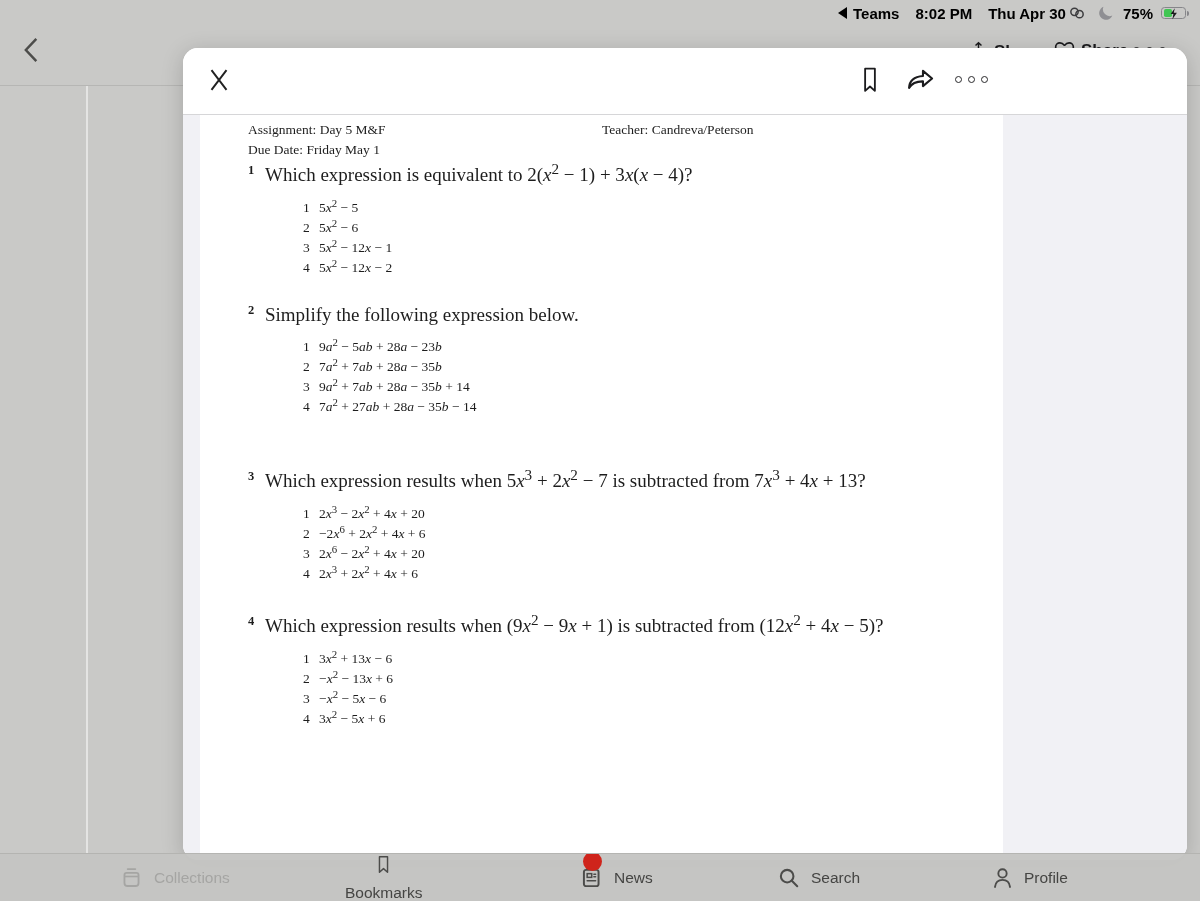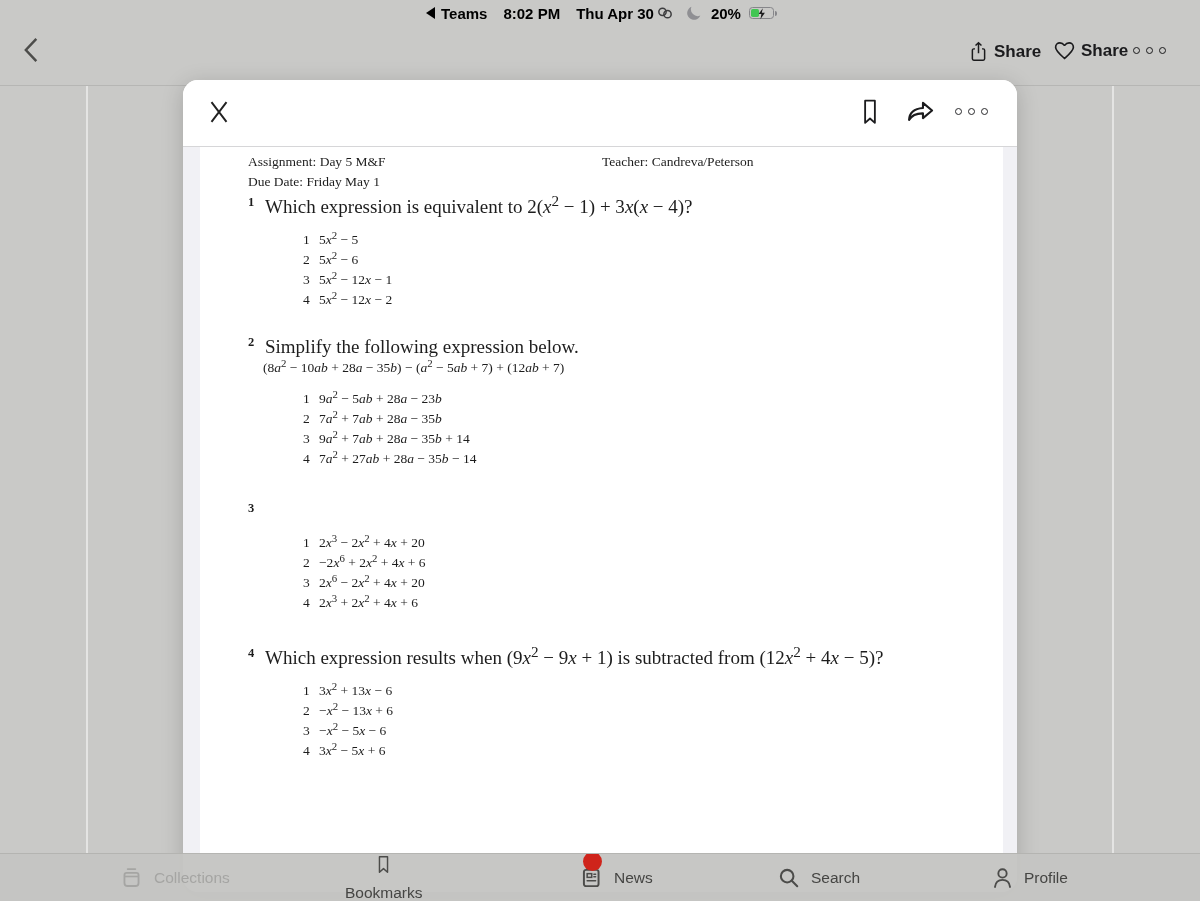--- a/index.html
+++ b/index.html
@@ -2,21 +2,21 @@
 <html style="--badge-red: #cf241b; --battery-green: #41c653;"><head>
 <meta charset="utf-8">
 <style>
   * { margin:0; padding:0; box-sizing:border-box; }
   html,body { width:1200px; height:901px; }
   body { font-family:"Liberation Sans", sans-serif; background:#c9c9c7; }
   .stage { position:relative; width:1200px; height:901px; overflow:hidden; background:#c9c9c7; }
 
   
   .status-bar { position:absolute; top:0; left:0; right:0; height:26px; z-index:40;
-    display:flex; justify-content:center; align-items:center; padding:0 14px; }
+    display:flex; justify-content:flex-end; align-items:center; padding:0 14px; }
   .sb-left { display:flex; align-items:center; gap:16px; font-size:15px; font-weight:700; color:#000; }
   .sb-back { display:flex; align-items:center; gap:6px; }
   .tri-left { width:0; height:0; border-top:6px solid transparent; border-bottom:6px solid transparent; border-right:9px solid #000; }
   .sb-right { display:flex; align-items:center; gap:8px; font-size:15px; font-weight:700; color:#000; }
   .battery { position:relative; width:25px; height:12.5px; border:1.1px solid #86868a; border-radius:3.5px; }
   .battery .lvl { position:absolute; left:1.5px; top:1.5px; bottom:1.5px; width:8px; border-radius:1.8px; background:var(--battery-green,#41c653); }
   .battery .cap { position:absolute; right:-4px; top:3.2px; width:2.4px; height:5px; background:#86868a; border-radius:0 2px 2px 0; }
   .battery svg { position:absolute; left:5px; top:-1px; }
 
   
@@ -26,22 +26,22 @@
   .vline { position:absolute; top:86px; height:767px; width:2px; background:rgba(255,255,255,.5); z-index:4; }
   .vline.l { left:86px; } .vline.r { left:1112px; }
   .share-group { position:absolute; left:968px; top:10px; display:flex; align-items:center; gap:5px; }
   .share-label, .like-label { font-size:17px; font-weight:700; color:#1b1b1d; }
   .like-group { position:absolute; left:1053px; top:10px; display:flex; align-items:center; gap:5px; }
   .dots { display:flex; gap:6px; align-items:center; }
   .dots i { display:block; width:7px; height:7px; border:1.6px solid #1b1b1d; border-radius:50%; }
   .nav-dots { position:absolute; left:1133px; top:17px; }
 
   
-  .modal { position:absolute; left:183px; top:48px; width:834px; height:812px; background:#fff;
-    border-radius:15px; z-index:10; box-shadow:0 4px 22px rgba(0,0,0,.18); overflow:hidden;margin-top:32px; }
+  .modal { position:absolute; left:183px; top:48px; width:1004px; height:812px; background:#fff;
+    border-radius:15px; z-index:10; box-shadow:0 4px 22px rgba(0,0,0,.18); overflow:hidden; }
   .modal-header { position:relative; height:66px; background:#fff; }
   .icon-btn { position:absolute; background:none; border:none; cursor:pointer; padding:0; }
   .close-btn { left:20px; top:16px; width:32px; height:34px; }
   .bookmark-btn { left:672px; top:16px; width:30px; height:34px; }
   .forward-btn { left:721px; top:17px; width:34px; height:32px; }
   .modal-dots { left:772px; top:28px; }
   .modal-dots i { border-color:#2a2a2c; }
 
   
   .doc-area { position:absolute; top:66px; left:0; right:0; bottom:0; background:#f1f1f5; border-top:1px solid #d6d6d8; }
@@ -89,21 +89,21 @@
       <span>Thu Apr 30</span>
     </div>
     <div class="sb-right">
       <svg width="22" height="20" viewBox="0 0 24 24">
         <circle cx="9" cy="10.6" r="4.4" fill="none" stroke="#3d3d3f" stroke-width="1.8"></circle>
         <circle cx="15" cy="13.4" r="4.4" fill="none" stroke="#3d3d3f" stroke-width="1.8"></circle>
       </svg>
       <svg width="19" height="19" viewBox="0 0 24 24">
         <path d="M20.6 14.6A8.6 8.6 0 1 1 9.4 3.4a8.6 8.6 0 0 0 11.2 11.2z" fill="#8f8f93"></path>
       </svg>
-      <span>20%</span>
+      <span>75%</span>
       <span class="battery">
         <span class="lvl"></span>
           <span class="cap"></span>
         <svg width="14" height="14" viewBox="0 0 14 14">
           <path d="M7.8 1.2 3.6 7h2.8l-1 5.3L9.9 5.8H6.8z" fill="#1c1c1e"></path>
         </svg>
       </span>
     </div>
   </div>
 
@@ -195,21 +195,20 @@
                 <span class="cexpr">5<i>x</i><sup>2</sup> − 12<i>x</i> − 2</span>
               </div>
           </div>
         </div>
 
         <div class="qblock" style="top:191px">
           <div class="qrow">
             <span class="qnum">2</span>
             <span class="qtext">Simplify the following expression below.</span>
           </div>
-          <div class="qexpr">(8<i>a</i><sup>2</sup> − 10<i>ab</i> + 28<i>a</i> − 35<i>b</i>) − (<i>a</i><sup>2</sup> − 5<i>ab</i> + 7) + (12<i>ab</i> + 7)</div>
           <div class="choices" style="margin-top:13px">
             <div class="choice">
                 <span class="cnum">1</span>
                 <span class="cexpr">9<i>a</i><sup>2</sup> − 5<i>ab</i> + 28<i>a</i> − 23<i>b</i></span>
               </div>
             <div class="choice">
                 <span class="cnum">2</span>
                 <span class="cexpr">7<i>a</i><sup>2</sup> + 7<i>ab</i> + 28<i>a</i> − 35<i>b</i></span>
               </div>
             <div class="choice">
@@ -219,20 +218,21 @@
             <div class="choice">
                 <span class="cnum">4</span>
                 <span class="cexpr">7<i>a</i><sup>2</sup> + 27<i>ab</i> + 28<i>a</i> − 35<i>b</i> − 14</span>
               </div>
           </div>
         </div>
 
         <div class="qblock" style="top:357px">
           <div class="qrow">
             <span class="qnum">3</span>
+            <span class="qtext">Which expression results when 5<i>x</i><sup>3</sup> + 2<i>x</i><sup>2</sup> − 7 is subtracted from 7<i>x</i><sup>3</sup> + 4<i>x</i> + 13?</span>
           </div>
           <div class="choices">
             <div class="choice">
                 <span class="cnum">1</span>
                 <span class="cexpr">2<i>x</i><sup>3</sup> − 2<i>x</i><sup>2</sup> + 4<i>x</i> + 20</span>
               </div>
             <div class="choice">
                 <span class="cnum">2</span>
                 <span class="cexpr">−2<i>x</i><sup>6</sup> + 2<i>x</i><sup>2</sup> + 4<i>x</i> + 6</span>
               </div>

